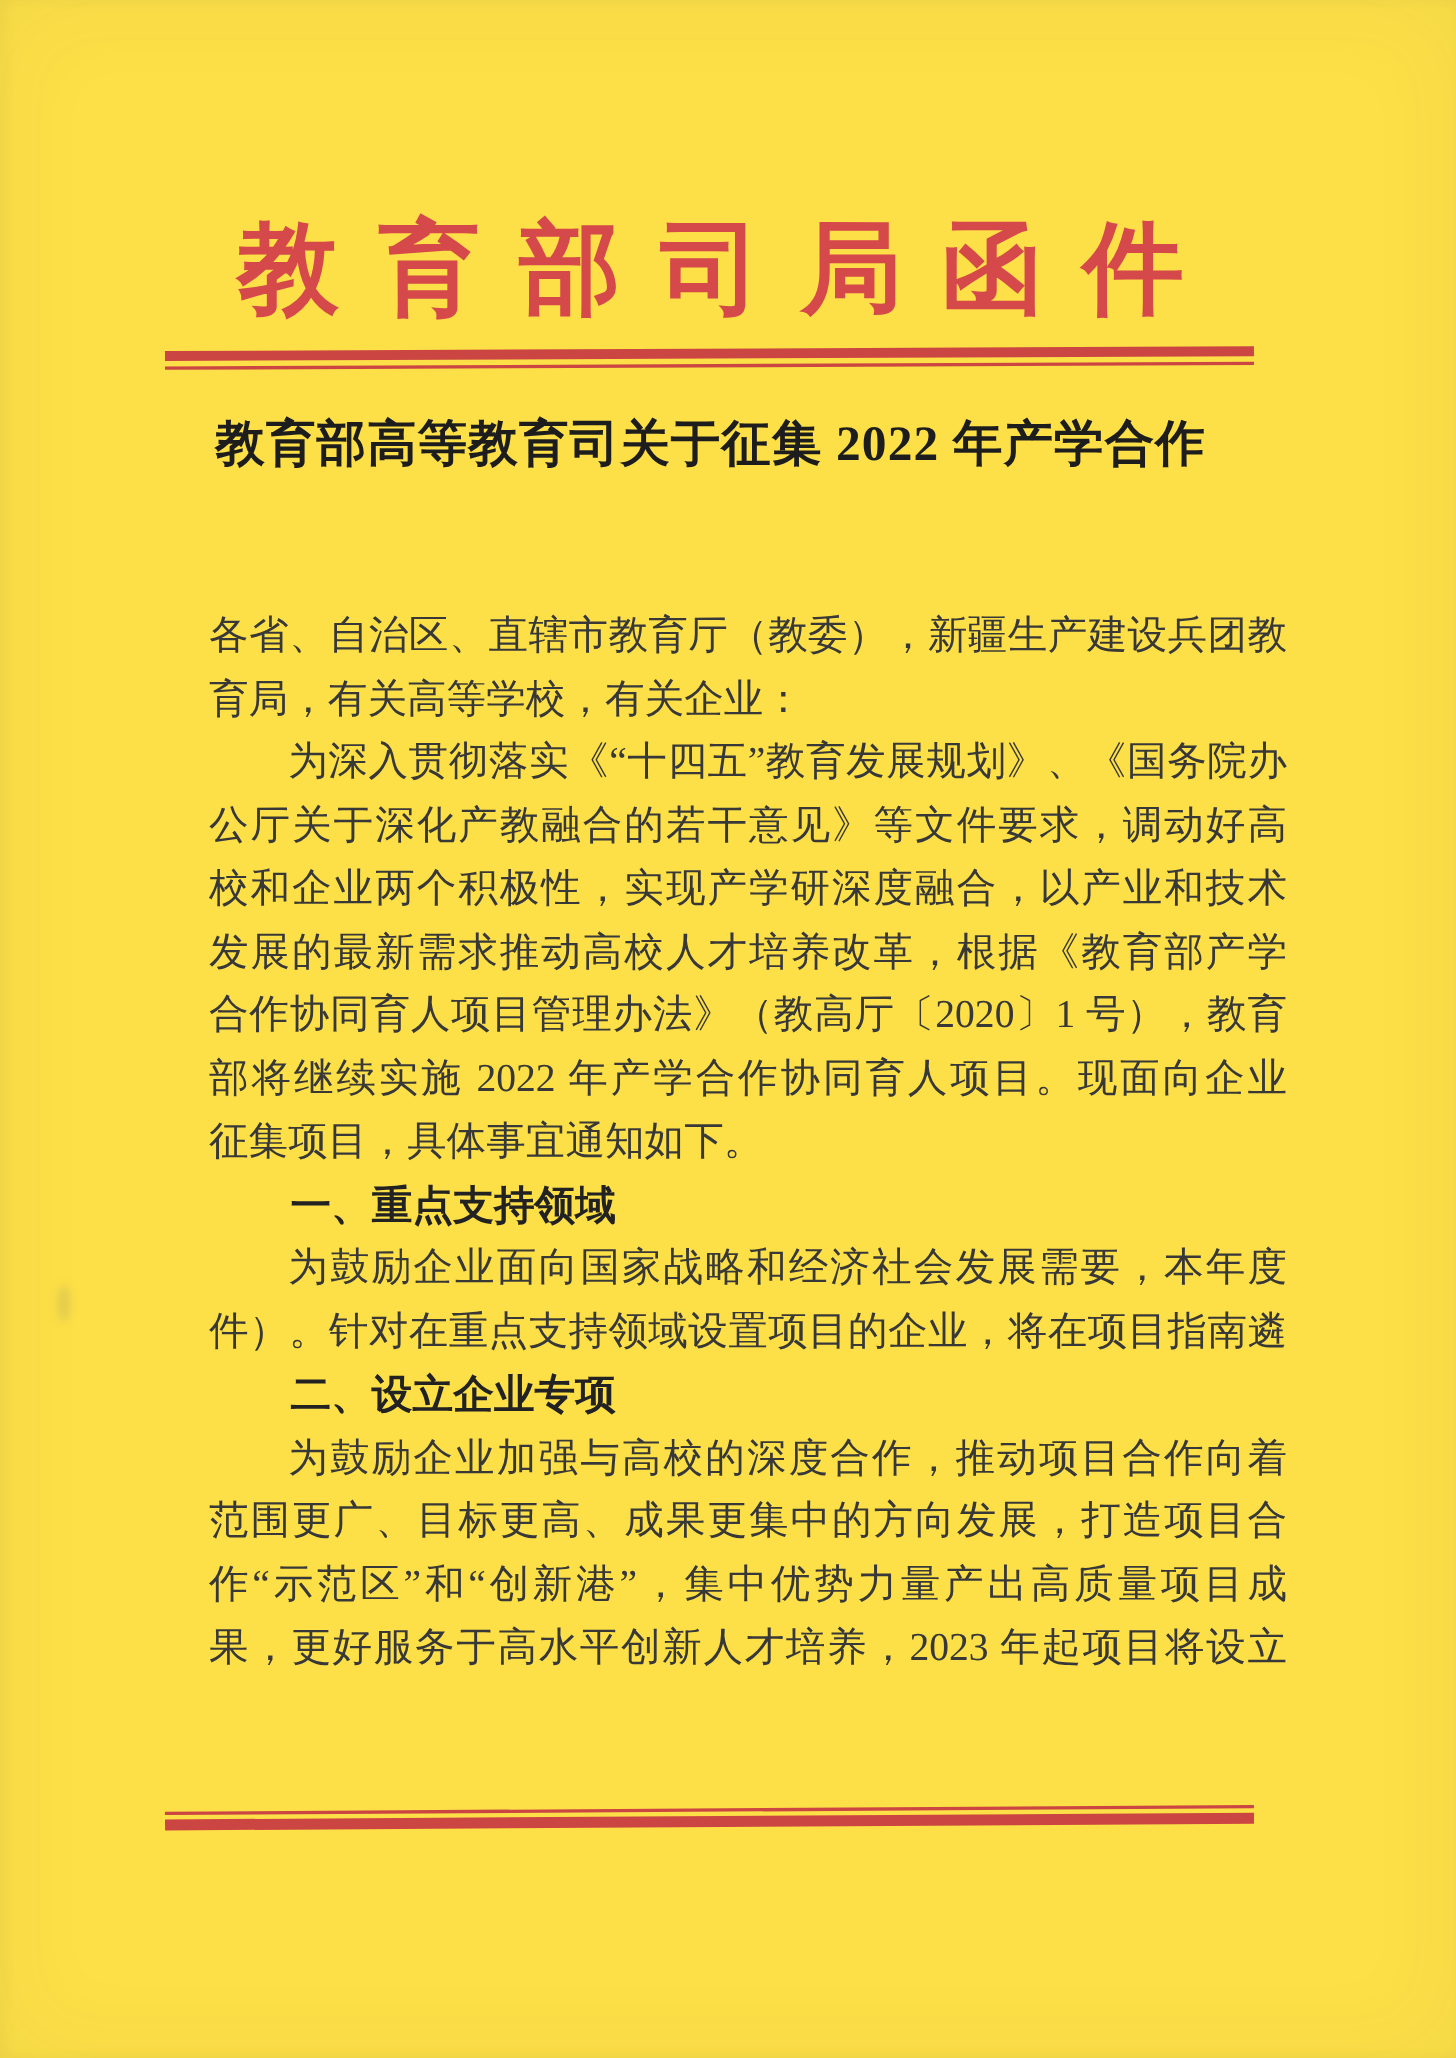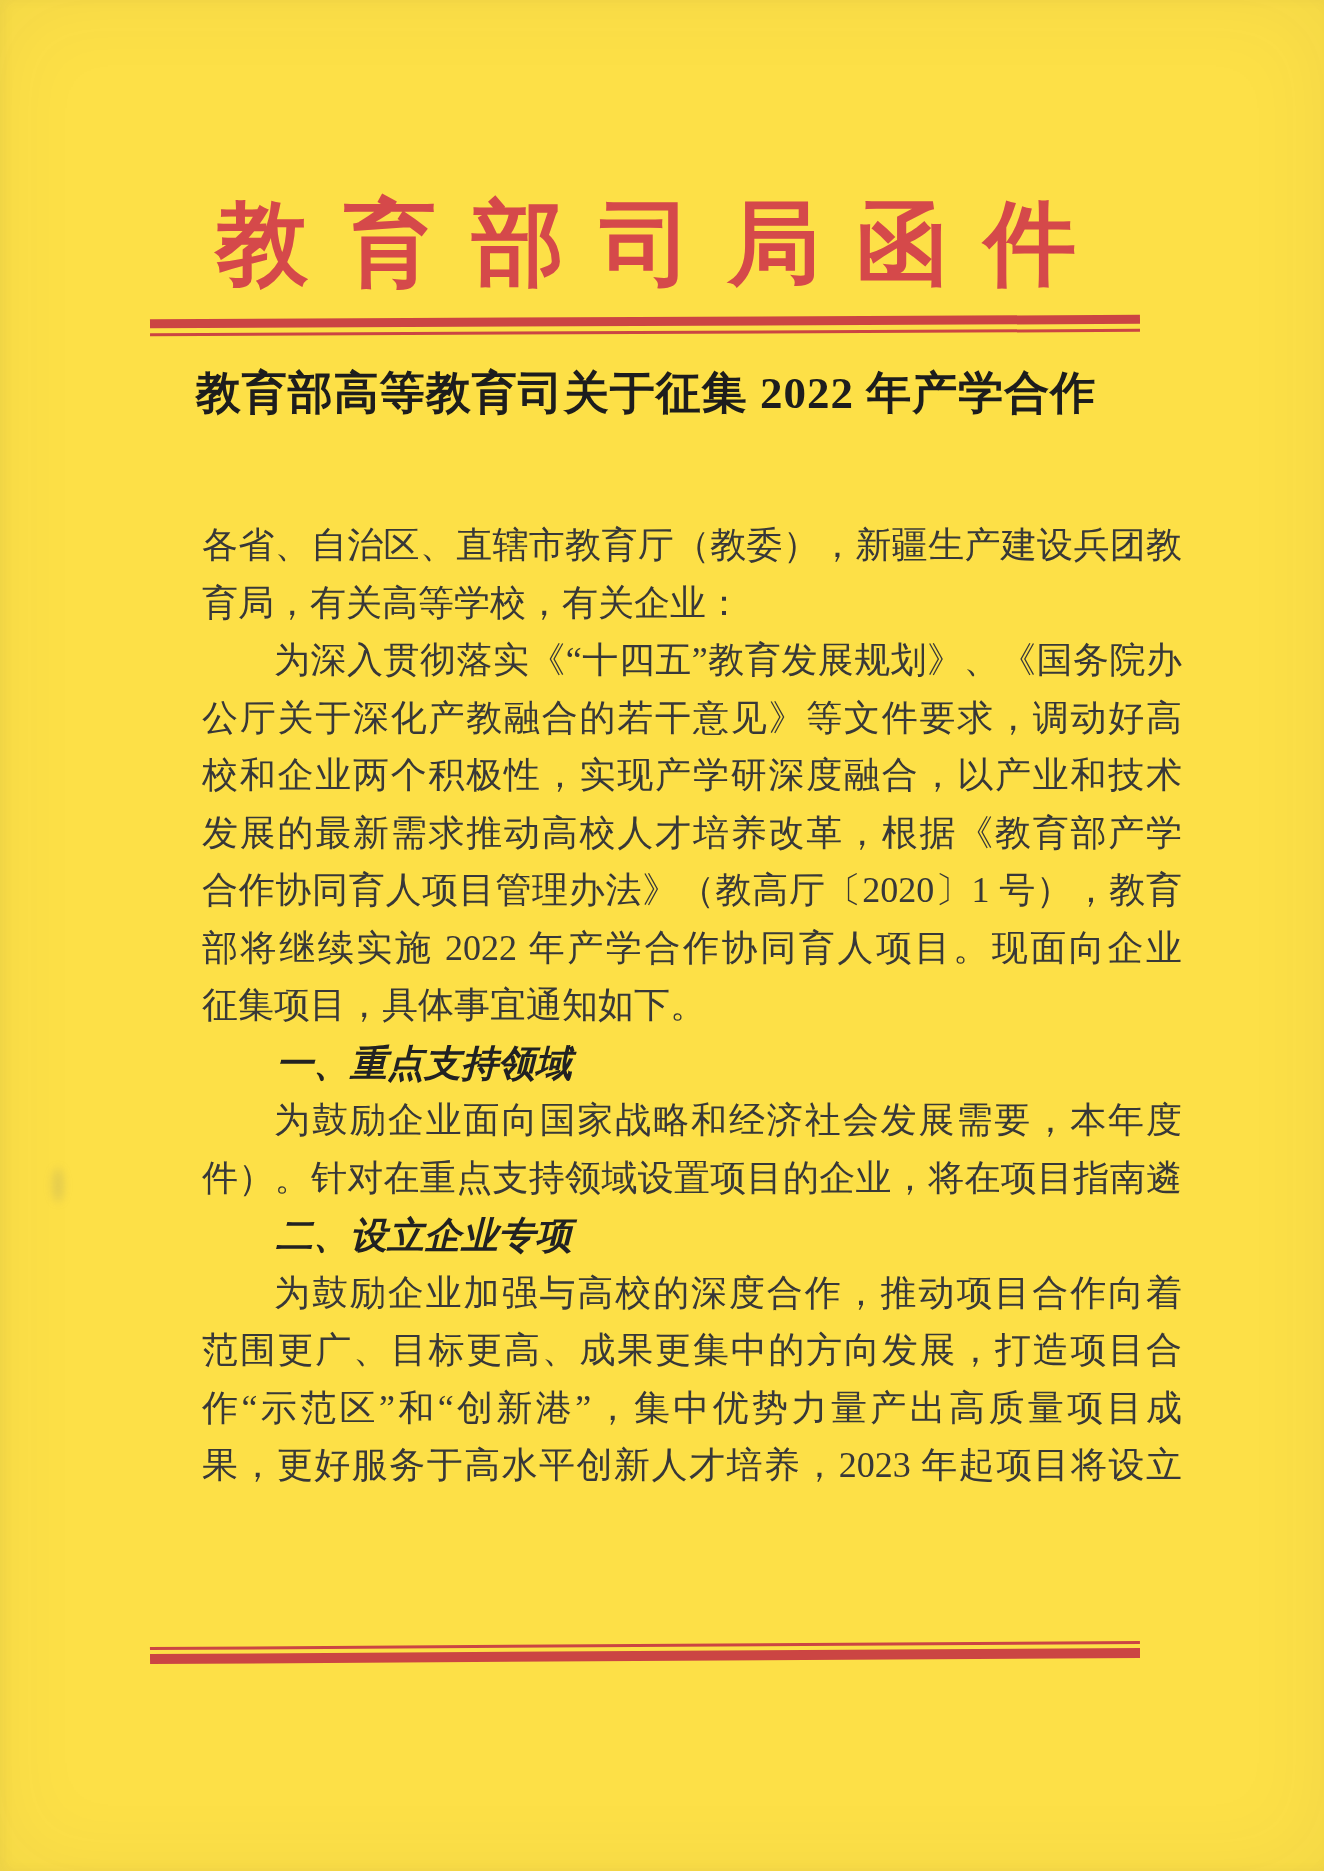--- a/index.html
+++ b/index.html
@@ -24,42 +24,40 @@
   }
   .rule { position: absolute; left: 150px; width: 990px; }
   .rule-top { top: 317px; transform: rotate(-0.25deg); }
   .rule-top .bar-thick { height: 9px; background: #cb4543; }
   .rule-top .bar-thin  { height: 3px; background: #cb4543; margin-top: 5px; }
   .rule-bottom { top: 1644px; transform: rotate(-0.35deg); }
   .rule-bottom .bar-thin  { height: 3px;  background: #cb4543; }
   .rule-bottom .bar-thick { height: 10px; background: #cb4543; margin-top: 4px; }
   .title {
     position: absolute;
-    top: 366px; left: 150px; width: 992px;
+    top: 376px; left: 150px; width: 992px;
     text-align: center;
     font-size: 45px; line-height: 55px; font-weight: 700;
     letter-spacing: 1px;
     color: #1d1d1d;
   }
   .doc-body {
     position: absolute;
-    top: 517px; left: 190px; width: 980px;
+    top: 549px; left: 190px; width: 980px;
     font-size: 36px;
     color: #383838;
-    margin-left: 12px;
   }
   .line { height: 57.5px; line-height: 57.5px; text-align: left; }
   .line.fill { text-align: justify; text-align-last: justify; }
   .line.indent { text-indent: 2em; }
   .line.heading {
     font-family: "Liberation Sans", "DejaVu Sans", sans-serif;
     font-weight: 700;
     font-size: 37px;
     color: #222;
-    font-style: italic;
   }
   .scan-smudge {
     position: absolute;
     left: 52px; top: 1168px; width: 12px; height: 34px;
     background: rgba(120,120,115,0.18);
     border-radius: 50%;
     filter: blur(4px);
   }
 </style>
 </head>

